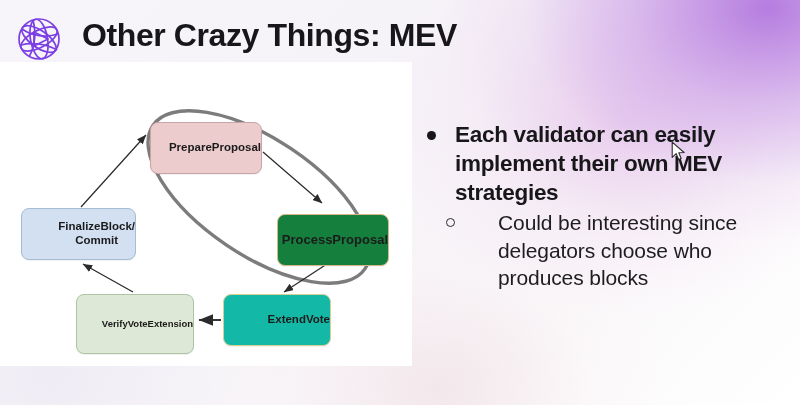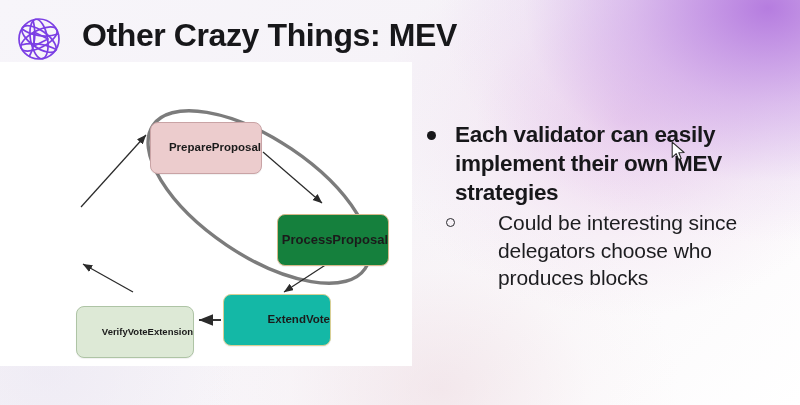--- a/index.html
+++ b/index.html
@@ -88,21 +88,21 @@
   }
   #node-process {
     left: 277px; top: 152px; width: 112px; height: 52px;
     background: #15803d; border-color: #d6b88a; font-size: 13px;
   }
   #node-extend {
     left: 223px; top: 232px; width: 108px; height: 52px;
     background: #14b8a6; border-color: #d8cf95; font-size: 11.5px;
   }
   #node-verify {
-    left: 76px; top: 244px; width: 118px; height: 52px;
+    left: 76px; top: 232px; width: 118px; height: 60px;
     background: #dde9d6; border-color: #aec4a5; font-size: 9.5px;
   }
 
   
   #bullets {
     position: absolute;
     left: 420px;
     top: 92px;
     width: 372px;
     margin-top: 29px;
@@ -197,20 +197,26 @@
         <path d="M330 200 L284 230" marker-end="url(#ah)"></path>
         <path d="M221 258 L199 258" stroke-width="1.9" marker-end="url(#ah)"></path>
         <path d="M133 230 L83 202" marker-end="url(#ah)"></path>
       </g>
     </svg>
 
     <div class="node" id="node-prepare">
       <span>PrepareProposal</span>
     </div>
 
+    <div class="node" id="node-finalize">
+      <div>
+        <div>FinalizeBlock/</div>
+        <div>Commit</div>
+      </div>
+    </div>
 
     <div class="node" id="node-process">
       <span>ProcessProposal</span>
     </div>
 
     <div class="node" id="node-extend">
       <span>ExtendVote</span>
     </div>
 
     <div class="node" id="node-verify">

